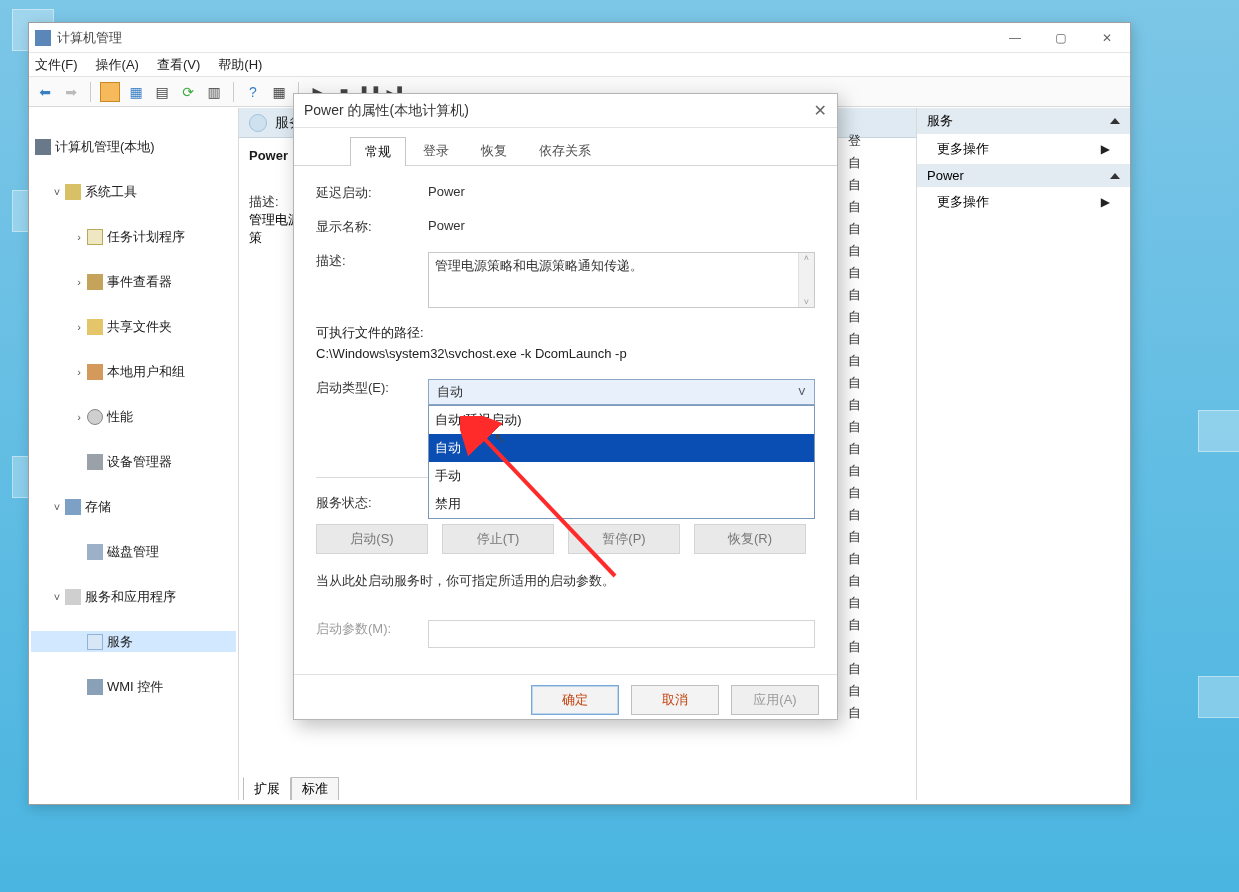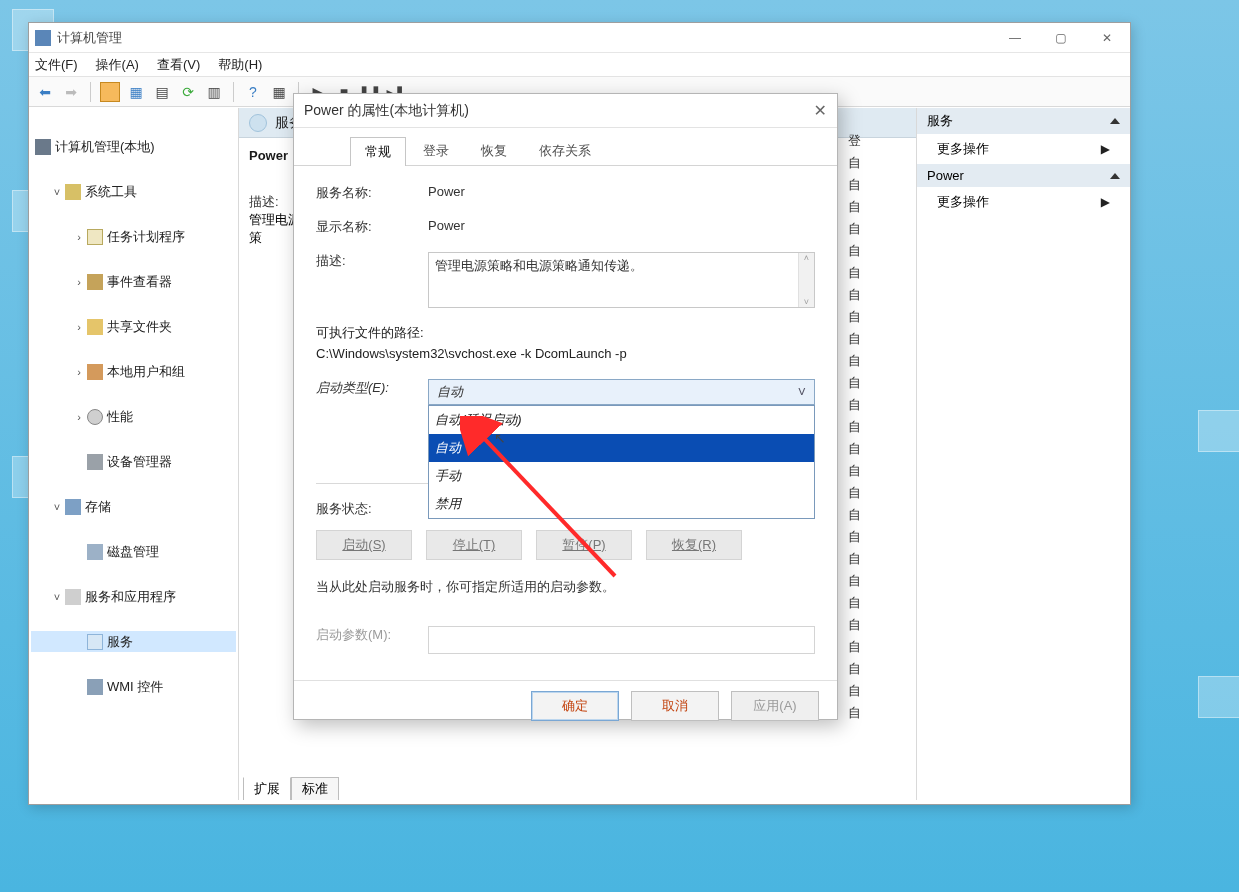--- a/index.html
+++ b/index.html
@@ -200,21 +200,21 @@
   .ddlist {
     position:absolute;left:0;top:26px;right:0;
     background:#fff;border:1px solid #7a99bb;z-index:60;
   }
   .ddlist .opt { padding:5px 6px;font-size:13px;color:#222; }
   .ddlist .opt.hl { background:#0a4db3;color:#fff; }
 
   .sep { height:1px;background:#d9d9d9;margin:10px 0 16px 0; }
 
   .btnrow { display:flex;gap:14px;margin-bottom:18px; }
-  .btn-g { width:96px;height:30px;display:flex;align-items:center;justify-content:center;background:#e9e9e9;color:#777;border:1px solid #d4d4d4;text-decoration:underline; }
+  .btn-g { width:112px;height:30px;display:flex;align-items:center;justify-content:center;background:#e9e9e9;color:#777;border:1px solid #d4d4d4; }
   .note { color:#333;margin-bottom:30px; }
   .row.disabled .lbl, .row.disabled .val { color:#9b9b9b; }
   .inputbox { flex:1;height:28px;border:1px solid #d4d4d4;background:#fff; }
 
   .dlg-buttons { display:flex;justify-content:flex-end;gap:12px;padding:10px 18px;border-top:1px solid #e0e0e0; }
   .dlg-btn { width:88px;height:30px;border:1px solid #bfbfbf;background:#f3f3f3;display:flex;align-items:center;justify-content:center;color:#c2410c; }
   .dlg-btn.primary { border:1px solid #7aa7d4;box-shadow:0 0 0 1px #bcd6ee inset; }
   .dlg-btn.dim { color:#9a9a9a;background:#efefef; }
 
   
@@ -538,40 +538,40 @@
     <span class="x">✕</span>
   </div>
   <div class="dlg-tabs">
     <div class="tab active">常规</div>
     <div class="tab">登录</div>
     <div class="tab">恢复</div>
     <div class="tab">依存关系</div>
   </div>
   <div class="dlg-body">
     <div class="row">
-      <div class="lbl">服务名称:</div>
+      <div class="lbl">延迟启动:</div>
       <div class="val">Power</div>
     </div>
     <div class="row">
       <div class="lbl">显示名称:</div>
       <div class="val">Power</div>
     </div>
     <div class="row">
       <div class="lbl">描述:</div>
       <div class="descbox">
         <span>管理电源策略和电源策略通知传递。</span>
         <div class="sbar">
             <span>˄</span>
             <span>˅</span>
           </div>
       </div>
     </div>
     <div style="margin-bottom:4px;">可执行文件的路径:</div>
     <div style="margin-bottom:18px;">C:\Windows\system32\svchost.exe -k DcomLaunch -p</div>
-    <div class="row" style="margin-bottom:6px;font-style:italic;">
+    <div class="row" style="margin-bottom:0;">
       <div class="lbl">启动类型(E):</div>
       <div class="combo">
         <div class="cb">
           <span>自动</span>
           <span class="dd">˅</span>
         </div>
         <div class="ddlist">
           <div class="opt">自动(延迟启动)</div>
           <div class="opt hl">自动</div>
           <div class="opt">手动</div>

